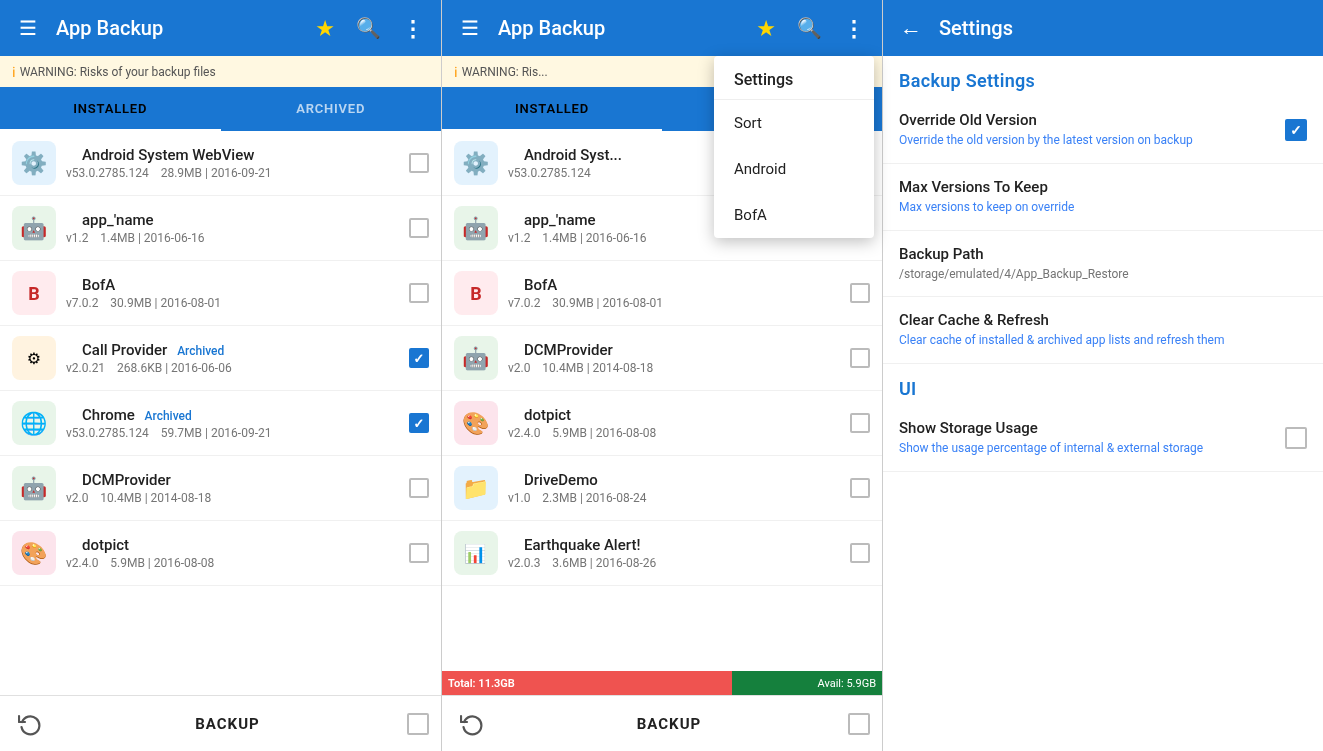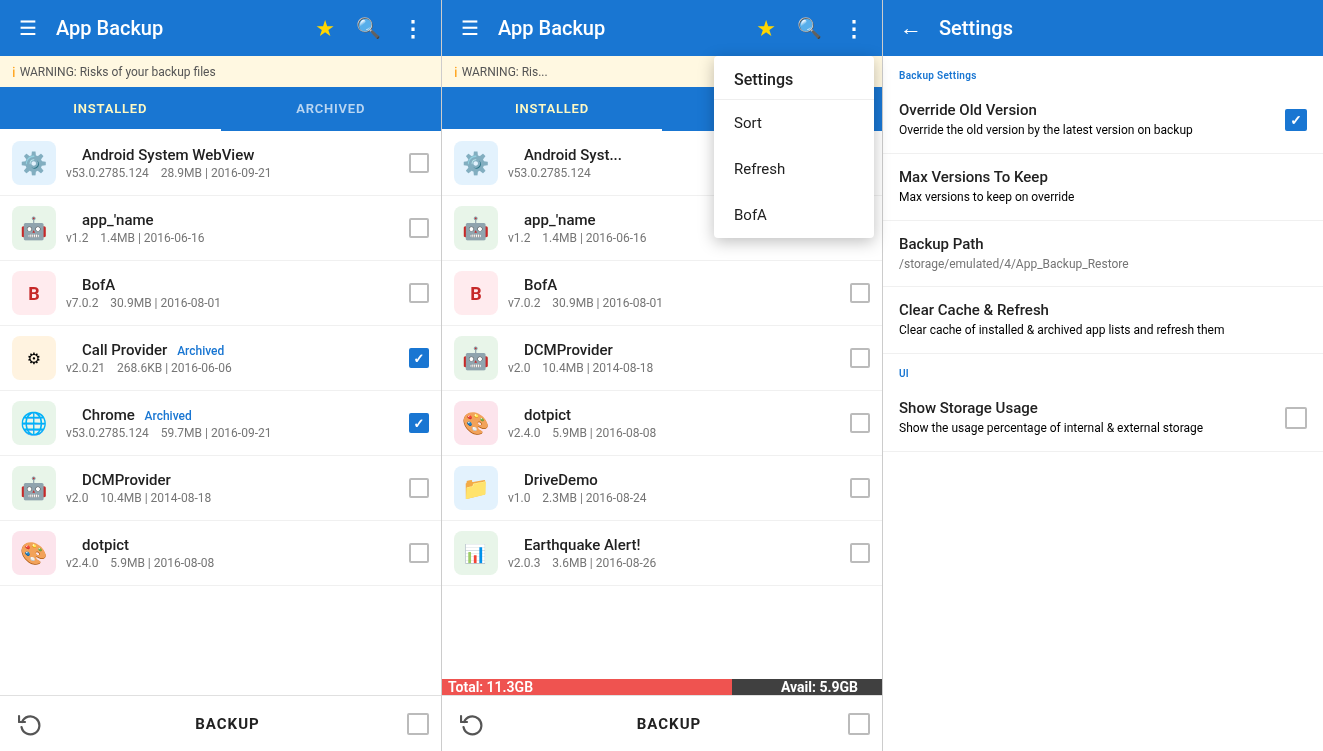--- a/index.html
+++ b/index.html
@@ -71,21 +71,21 @@
       align-items: center;
       justify-content: center;
       color: rgba(255,255,255,0.7);
       font-size: 13px;
       font-weight: 600;
       letter-spacing: 0.8px;
       cursor: pointer;
       border-bottom: 2px solid transparent;
     }
     .tab.active {
-      color: #fef9c3;
+      color: #000000;
       border-bottom: 2px solid #fff;
     }
 
     
     .app-list {
       flex: 1;
       overflow-y: auto;
     }
     .app-item {
       display: flex;
@@ -177,40 +177,40 @@
     .select-all-cb {
       width: 22px;
       height: 22px;
       border: 2px solid #bbb;
       border-radius: 2px;
       cursor: pointer;
     }
 
     
     .storage-bar-container {
-      height: 16px;
-      display: flex;
-      font-size: 14px;
+      height: 24px;
+      display: flex;
+      font-size: 11px;
       justify-content: center;
     }
     .storage-used {
       background: #ef5350;
       display: flex;
       align-items: center;
       padding: 0 6px;
       color: #fff;
       font-weight: 600;
     }
     .storage-avail {
-      background: #404040;
-      display: flex;
-      align-items: center;
-      padding: 0 24px;
+      background: #15803d;
+      display: flex;
+      align-items: center;
+      padding: 0 6px;
       color: #fff;
-      font-weight: 700;
+      font-weight: 400;
       flex: 1;
       justify-content: flex-end;
     }
 
     
     .dropdown-overlay {
       position: absolute;
       top: 56px;
       right: 8px;
       background: #fff;
@@ -248,41 +248,41 @@
       font-weight: 500;
       flex: 1;
     }
     .settings-content {
       flex: 1;
       overflow-y: auto;
       padding: 0;
     }
     .settings-section-label {
       color: #1976d2;
-      font-size: 10px;
+      font-size: 18px;
       font-weight: 600;
       padding: 14px 16px 6px;
       letter-spacing: 0.3px;
     }
     .settings-item {
       display: flex;
       align-items: center;
       padding: 14px 16px;
       border-bottom: 1px solid #f0f0f0;
       gap: 12px;
     }
     .settings-item-text { flex: 1; }
     .settings-item-title {
       font-size: 15px;
       color: #212121;
       font-weight: 500;
     }
     .settings-item-desc {
       font-size: 12px;
-      color: #000000;
+      color: #3b82f6;
       margin-top: 3px;
       line-height: 1.4;
     }
     .settings-checkbox {
       width: 22px;
       height: 22px;
       border: 2px solid #bbb;
       border-radius: 2px;
       cursor: pointer;
       flex-shrink: 0;
@@ -525,21 +525,21 @@
         <path d="M3.51 15a9 9 0 1 0 .49-4.93"></path>
       </svg>
     </div>
     <div class="backup-btn">BACKUP</div>
     <div class="select-all-cb"></div>
   </div>
 
   <div class="dropdown-overlay">
     <div class="dropdown-header">Settings</div>
     <div class="dropdown-item">Sort</div>
-    <div class="dropdown-item">Refresh</div>
+    <div class="dropdown-item">Android</div>
     <div class="dropdown-item">BofA</div>
   </div>
 </div>
 
 <div class="panel panel-3">
   <div class="settings-topbar">
     <div class="icon-btn">
       <span style="font-size:22px; color:#fff;">←</span>
     </div>
     <span class="settings-title">Settings</span>

